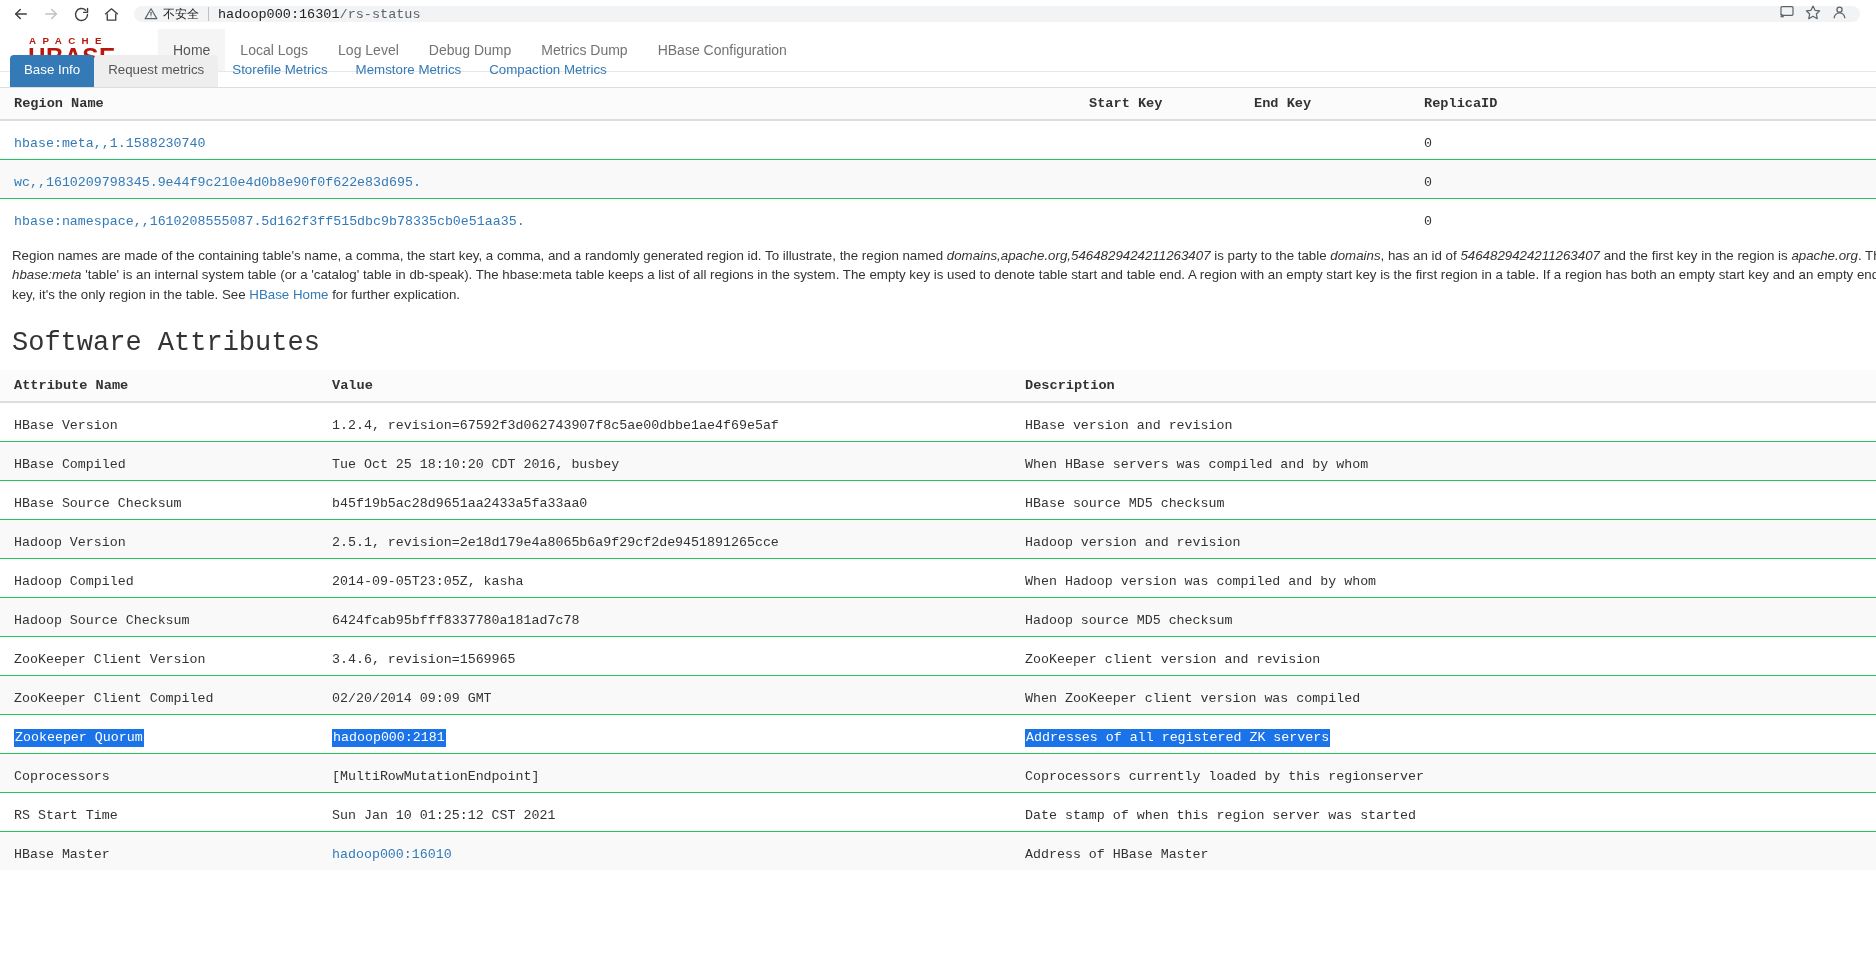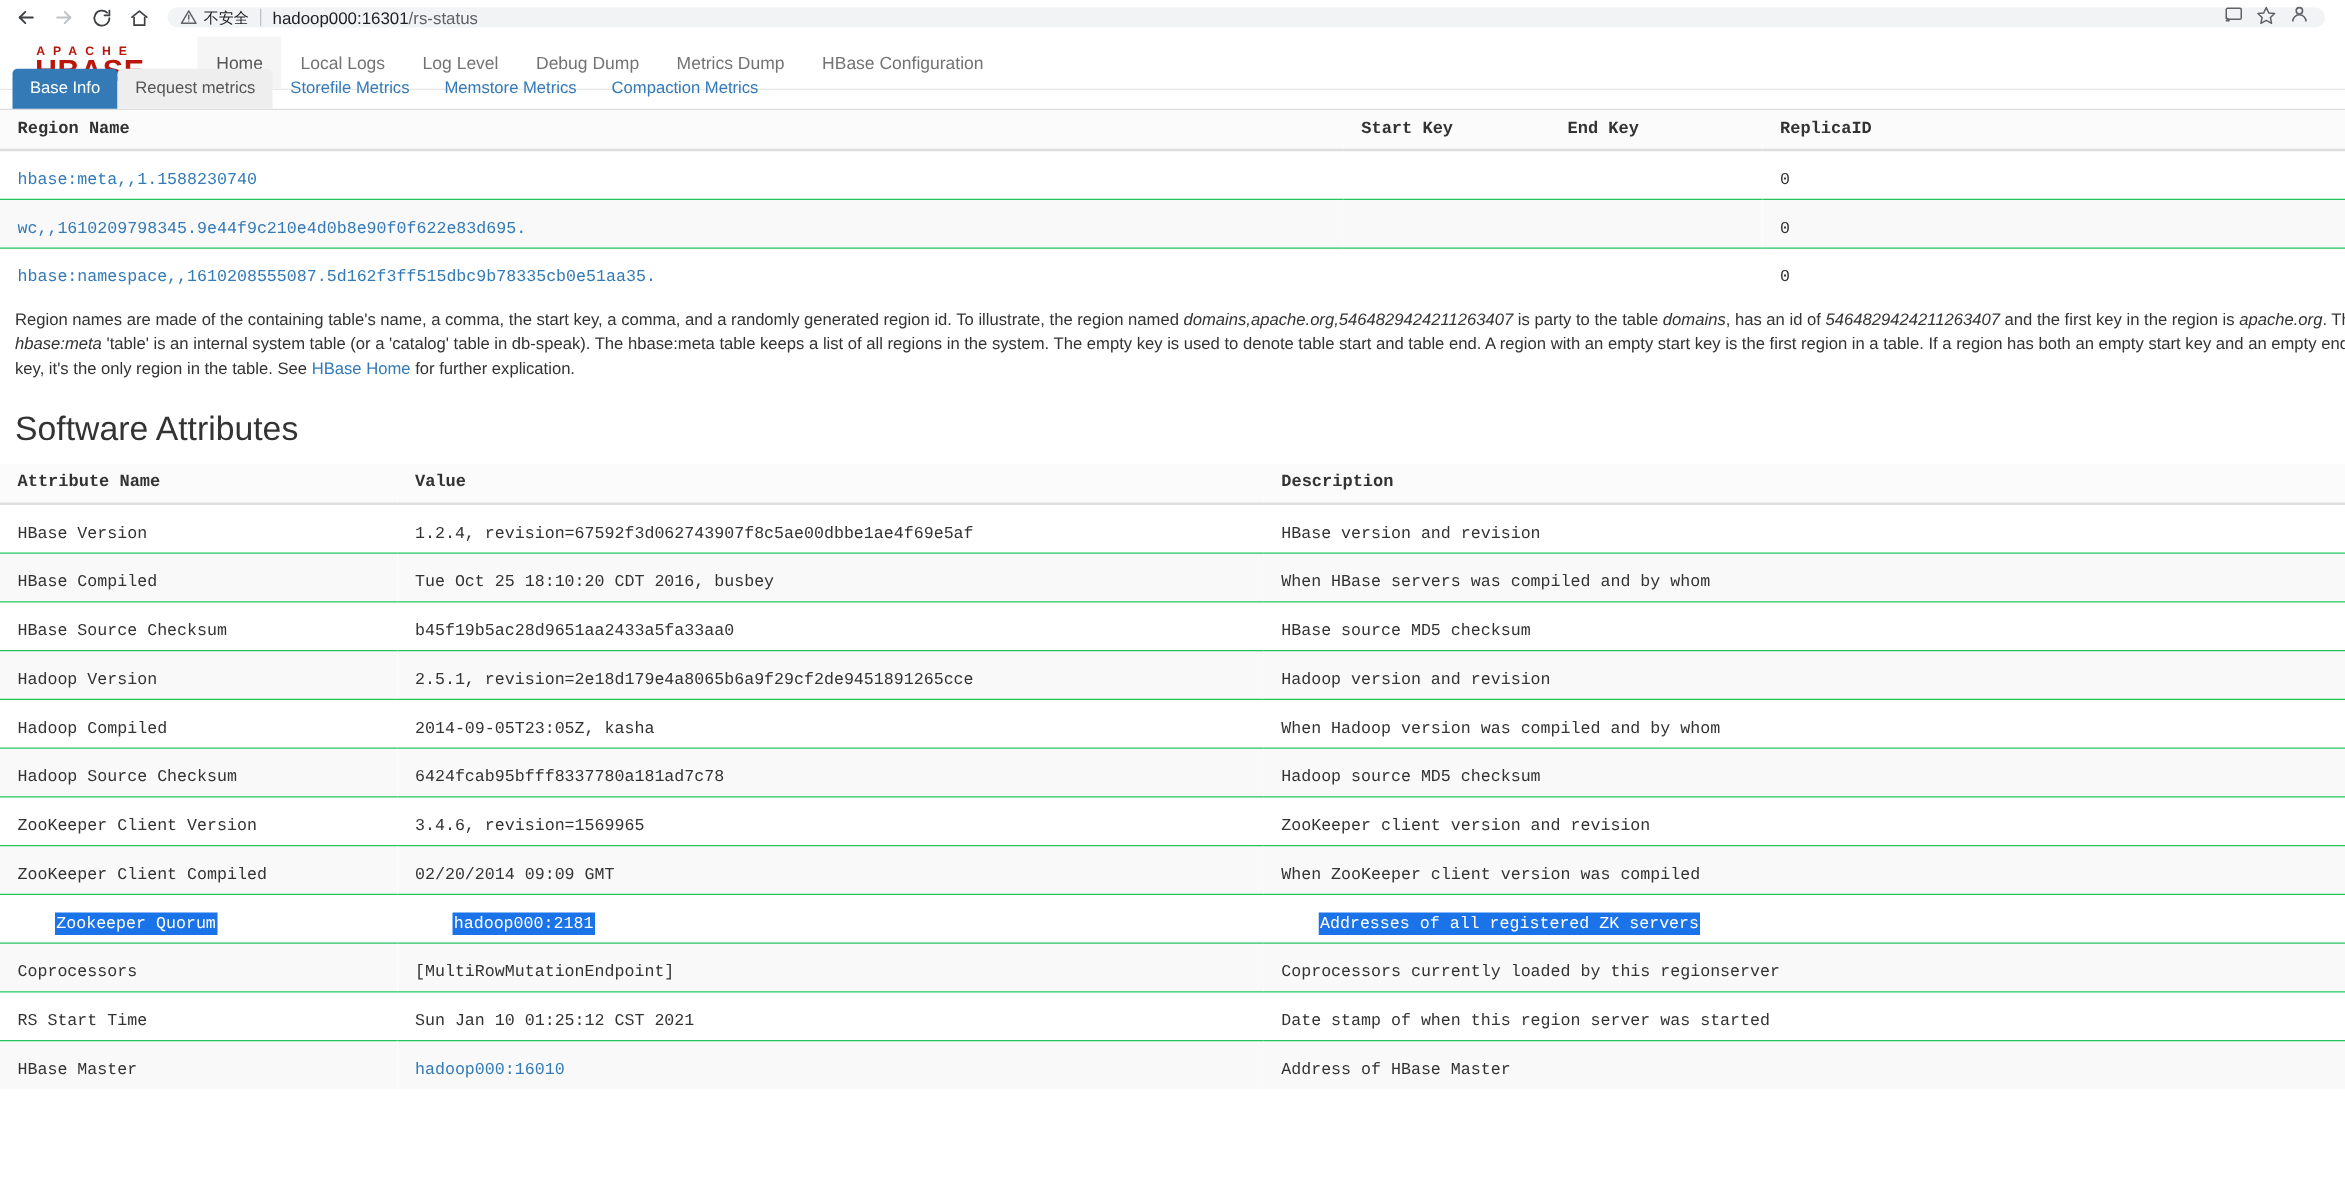--- a/index.html
+++ b/index.html
@@ -51,21 +51,21 @@
   }
   .omni-divider {
     width: 1px; height: 14px; background: #bdc1c6;
     margin: 0 9px;
   }
   .url-text {
     font-size: 13.5px;
     color: #202124;
     white-space: nowrap;
     overflow: hidden;
-    font-family: Liberation Sans, sans-serif;
+    font-family: Liberation Mono, monospace;
     text-align: center;
   }
   .url-text .url-path { color: #5f6368; }
   .omni-right { display: flex; align-items: center; gap: 10px; margin-left: auto; padding-right: 2px;}
 
   
   .page { background: #fff; }
 
   
   .navbar {
@@ -166,29 +166,28 @@
     font-family: "Liberation Sans", sans-serif;
   }
   .explain i { }
   .explain a { color: #337ab7; text-decoration: none; }
 
   h1.sw-title {
     font-size: 27px;
     font-weight: normal;
     color: #333333;
     margin: 24px 16px 12px 12px;
-    font-family: Liberation Sans, sans-serif;
+    font-family: Liberation Mono, monospace;
   }
 
   
   .sel {
     background: #1a73e8;
     color: #ffffff;
     padding: 1px 1px 2px 1px;
-    margin-left: 30px;
   }
 </style>
 </head>
 <body>
 
 <div class="browser-bar">
   <div class="nav-btn">
     <span>
       <svg width="18" height="18" viewBox="0 0 24 24" fill="none" stroke="#3c4043" stroke-width="2" stroke-linecap="round" stroke-linejoin="round">
           <line x1="19" y1="12" x2="5" y2="12"></line>

